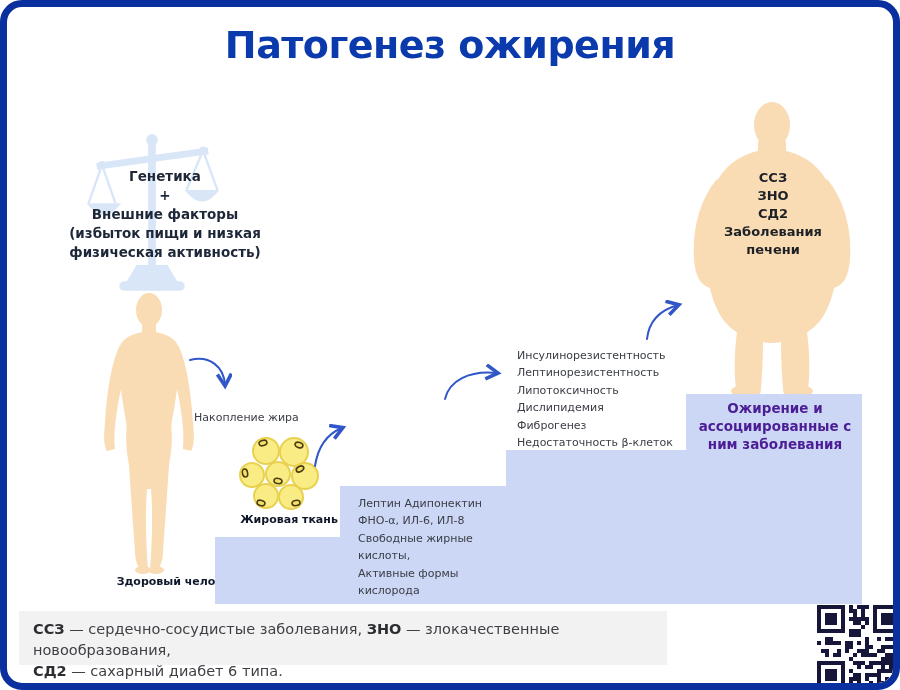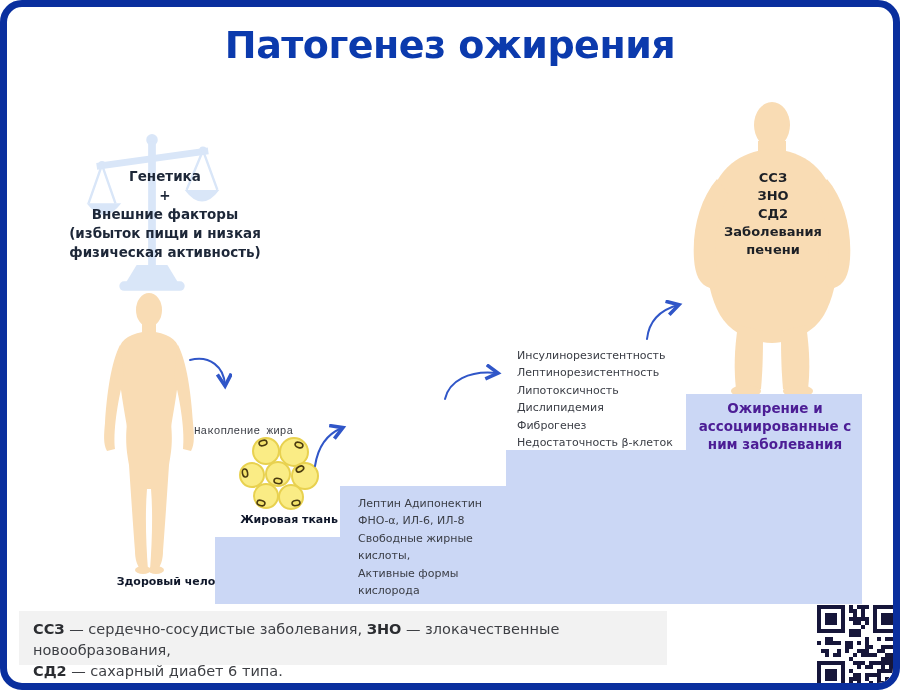--- a/index.html
+++ b/index.html
@@ -105,21 +105,21 @@
 ЗНО
 СД2
 Заболевания
 печени</div>
 
   <div class="step" style="left:208px;top:530px;width:647px;height:67px;"></div>
   <div class="step" style="left:333px;top:479px;width:522px;height:118px;"></div>
   <div class="step" style="left:499px;top:443px;width:356px;height:154px;"></div>
   <div class="step" style="left:679px;top:387px;width:176px;height:210px;"></div>
 
-  <div class="abs body-text" style="left:187px;top:416px;font-family:Liberation Mono, monospace;">Накопление жира</div>
+  <div class="abs body-text" style="left:187px;top:402px;">Накопление жира</div>
   <div class="abs body-text lines" style="left:351px;top:488px;">Лептин Адипонектин
 ФНО-α, ИЛ-6, ИЛ-8
 Свободные жирные
 кислоты,
 Активные формы
 кислорода</div>
   <div class="abs body-text lines" style="left:510px;top:340px;">Инсулинорезистентность
 Лептинорезистентность
 Липотоксичность
 Дислипидемия

